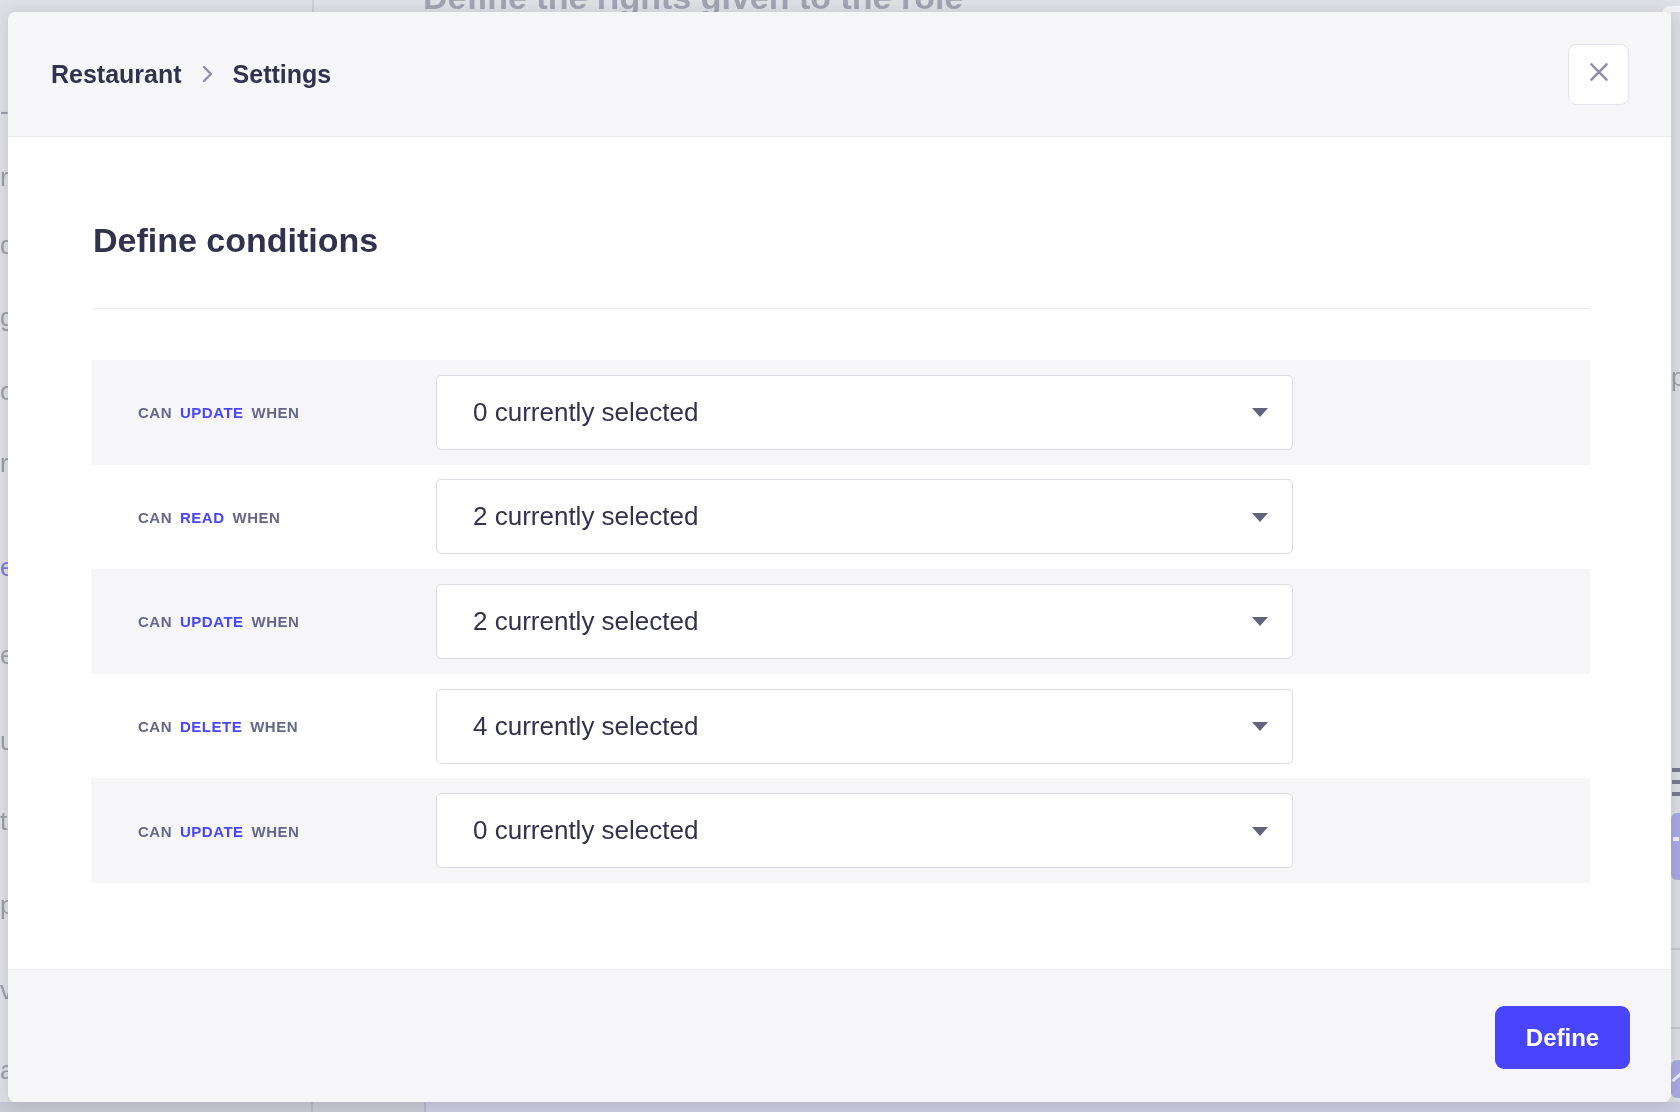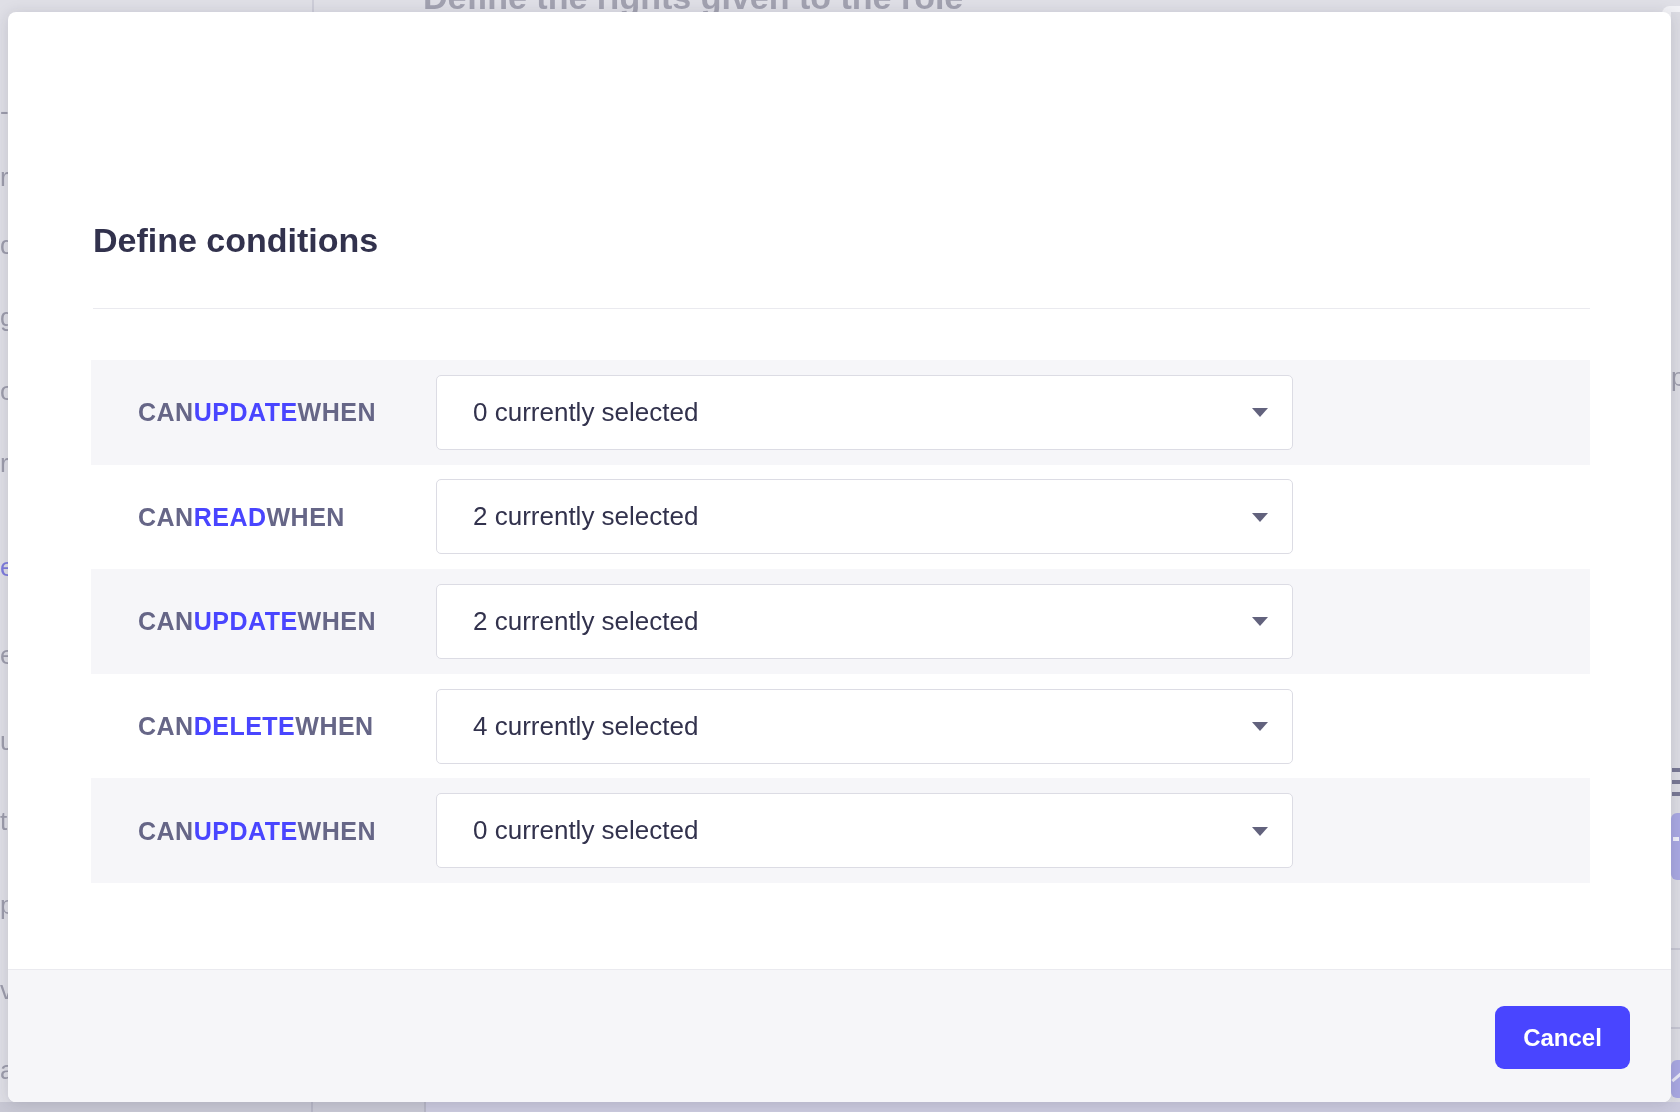--- a/index.html
+++ b/index.html
@@ -39,21 +39,21 @@
   .close-btn { width:61px; height:61px; background:#ffffff; border:1px solid #e4e4ec; border-radius:8px;
                display:flex; align-items:center; justify-content:center; cursor:pointer; }
 
   .modal-title { position:absolute; left:85px; top:208px; font-size:34px; font-weight:700; color:#32324d; line-height:40px; }
   .title-divider { position:absolute; left:85px; top:296px; width:1497px; height:1px; background:#eaeaef; }
 
   .rows { position:absolute; left:83px; top:348px; width:1499px; }
   .perm-row { position:relative; width:100%; height:104.6px; }
   .perm-row.shaded { background:#f6f6f9; }
   .perm-label { position:absolute; left:47px; top:50%; transform:translateY(-50%);
-                display:flex; gap:0; font-size:25px; font-weight:700; letter-spacing:0.5px;
+                display:flex; gap:8px; font-size:15px; font-weight:700; letter-spacing:0.5px;
                 color:#666687; white-space:nowrap;align-items:center; }
   .perm-label .action { color:#4945ff; }
   .perm-select { position:absolute; left:345px; top:14.8px; width:857px; height:75px; background:#ffffff;
                  border:1px solid #dcdce4; border-radius:5px; display:flex; align-items:center;
                  padding-left:36px; cursor:pointer; }
   .perm-select .value { font-size:26px; color:#32324d; }
   .caret { position:absolute; right:24px; top:50%; margin-top:-4px; width:0; height:0;
            border-left:8px solid transparent; border-right:8px solid transparent; border-top:9px solid #62627d; }
 
   .modal-footer { position:absolute; left:0; top:957px; width:100%; height:133px; background:#f6f6f9;
@@ -105,20 +105,38 @@
     </div>
 
     <div class="bg-bottom-strip"></div>
     <div class="bg-bottom-right"></div>
     <div class="bg-bottom-vline1"></div>
     <div class="bg-bottom-vline2"></div>
   </div>
 
   <div class="modal">
 
+    <div class="modal-header">
+      <div class="breadcrumb">
+        <span class="crumb">Restaurant</span>
+        <span class="crumb-sep">
+          <svg width="13" height="20" viewBox="0 0 13 20">
+            <polyline points="3,3 10,10 3,17" fill="none" stroke="#8e8ea9" stroke-width="2.4" stroke-linecap="round" stroke-linejoin="round"></polyline>
+          </svg>
+        </span>
+        <span class="crumb">Settings</span>
+      </div>
+      <div class="close-btn">
+        <span>
+          <svg width="26" height="26" viewBox="0 0 24 24">
+            <path d="M5 5 L19 19 M19 5 L5 19" stroke="#8e8ea9" stroke-width="2.3" stroke-linecap="round"></path>
+          </svg>
+        </span>
+      </div>
+    </div>
 
     <h1 class="modal-title">Define conditions</h1>
     <div class="title-divider"></div>
 
     <div class="rows">
 
       <div class="perm-row shaded">
         <div class="perm-label">
           <span>CAN</span>
           <span class="action">UPDATE</span>
@@ -174,17 +192,17 @@
         </div>
         <div class="perm-select">
           <span class="value">0 currently selected</span>
           <span class="caret"></span>
         </div>
       </div>
 
     </div>
 
     <div class="modal-footer">
-      <div class="btn-apply">Cancel</div>
+      <div class="btn-apply">Define</div>
     </div>
 
   </div>
 </div>
 
 </body></html>

